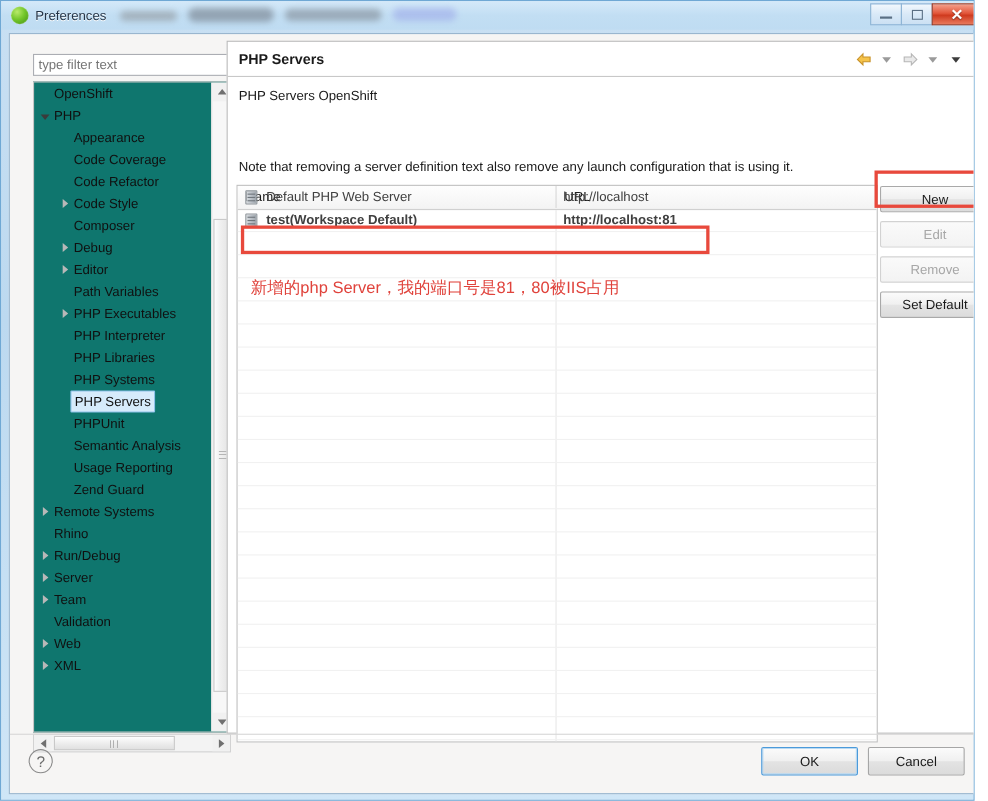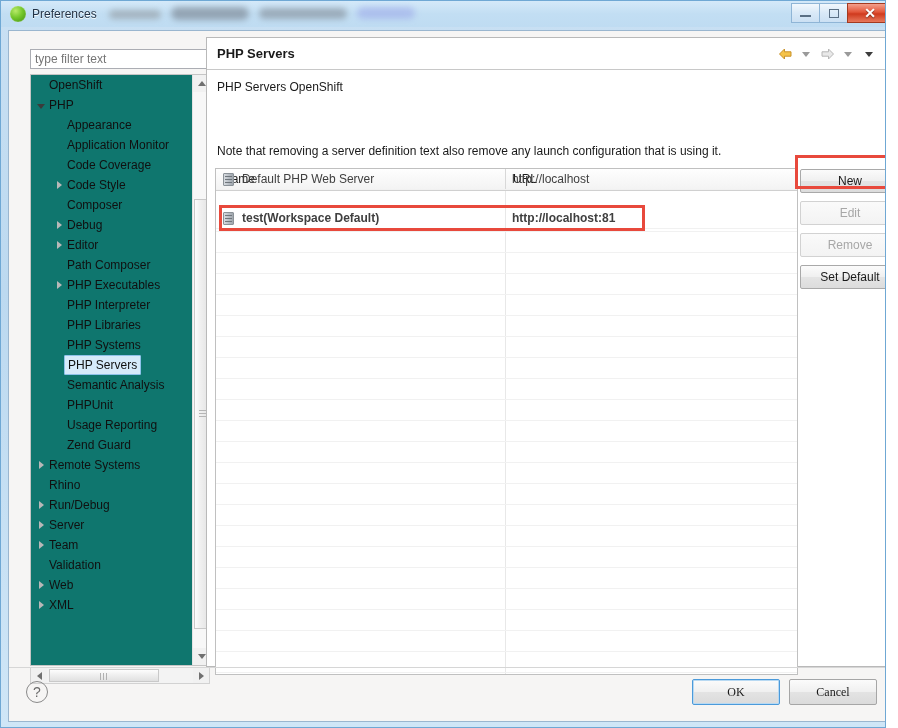--- a/index.html
+++ b/index.html
@@ -348,21 +348,21 @@
     position: absolute; left: 17px; top: 13px;
     width: 22px; height: 22px;
     border: 1.5px solid #8a8a8a;
     border-radius: 50%;
     color: #6b6b6b; font-size: 14px;
     display: flex; align-items: center; justify-content: center;
   }
   .fbtn {
     position: absolute; top: 11px;
     width: 88px; height: 26px;
-    font-family: Liberation Serif, serif;
+    font-family: Liberation Sans, sans-serif;
     font-size: 12px; color: #1a1a1a;
     background: linear-gradient(to bottom, #fbfbfb 0%, #f0f0f0 48%, #e3e3e3 52%, #dbdbdb 100%);
     border: 1px solid #a6a6a6;
     border-radius: 2px;
     display: flex; align-items: center; justify-content: center;
   }
   #btn-ok {
     right: 111px;
     border: 1px solid #4b9ada;
     box-shadow: 0 0 0 1px #b8d9f2 inset;
@@ -398,34 +398,34 @@
   <div id="dialog">
 
     <div id="leftpane">
       <input id="filter-input" type="text" placeholder="type filter text" style="">
 
       <div id="tree-wrap">
         <div id="tree">
             <div class="node lvl0"><span class="lbl">OpenShift</span></div>
             <div class="node lvl0"><span class="arrow expanded"></span><span class="lbl">PHP</span></div>
             <div class="node lvl1"><span class="lbl">Appearance</span></div>
-            <div class="node lvl1"><span class="lbl">Application Monitor</span></div>
             <div class="node lvl1"><span class="lbl">Code Coverage</span></div>
+            <div class="node lvl1"><span class="lbl">Code Refactor</span></div>
             <div class="node lvl1"><span class="arrow collapsed"></span><span class="lbl">Code Style</span></div>
             <div class="node lvl1"><span class="lbl">Composer</span></div>
             <div class="node lvl1"><span class="arrow collapsed"></span><span class="lbl">Debug</span></div>
             <div class="node lvl1"><span class="arrow collapsed"></span><span class="lbl">Editor</span></div>
-            <div class="node lvl1"><span class="lbl">Path Composer</span></div>
+            <div class="node lvl1"><span class="lbl">Path Variables</span></div>
             <div class="node lvl1"><span class="arrow collapsed"></span><span class="lbl">PHP Executables</span></div>
             <div class="node lvl1"><span class="lbl">PHP Interpreter</span></div>
             <div class="node lvl1"><span class="lbl">PHP Libraries</span></div>
             <div class="node lvl1"><span class="lbl">PHP Systems</span></div>
             <div class="node lvl1 sel"><span class="lbl">PHP Servers</span></div>
+            <div class="node lvl1"><span class="lbl">PHPUnit</span></div>
             <div class="node lvl1"><span class="lbl">Semantic Analysis</span></div>
-            <div class="node lvl1"><span class="lbl">PHPUnit</span></div>
             <div class="node lvl1"><span class="lbl">Usage Reporting</span></div>
             <div class="node lvl1"><span class="lbl">Zend Guard</span></div>
             <div class="node lvl0"><span class="arrow collapsed"></span><span class="lbl">Remote Systems</span></div>
             <div class="node lvl0"><span class="lbl">Rhino</span></div>
             <div class="node lvl0"><span class="arrow collapsed"></span><span class="lbl">Run/Debug</span></div>
             <div class="node lvl0"><span class="arrow collapsed"></span><span class="lbl">Server</span></div>
             <div class="node lvl0"><span class="arrow collapsed"></span><span class="lbl">Team</span></div>
             <div class="node lvl0"><span class="lbl">Validation</span></div>
             <div class="node lvl0"><span class="arrow collapsed"></span><span class="lbl">Web</span></div>
             <div class="node lvl0"><span class="arrow collapsed"></span><span class="lbl">XML</span></div>
@@ -492,21 +492,21 @@
           <div class="th" id="th-name">Name</div>
           <div class="th" id="th-url">URL</div>
         </div>
         <div id="col-div"></div>
         <div id="tbody">
             <div class="trow" style="top: 0px;">
               <span class="srv-icon"></span>
               <span class="cell c-name">Default PHP Web Server</span>
               <span class="cell c-url">http://localhost</span>
             </div>
-            <div class="trow bold" style="top: 39px;">
+            <div class="trow bold" style="top: 21px;">
               <span class="srv-icon"></span>
               <span class="cell c-name">test(Workspace Default)</span>
               <span class="cell c-url">http://localhost:81</span>
             </div>
             <div class="trow" style="top: 42px;"></div>
             <div class="trow" style="top: 63px;"></div>
             <div class="trow" style="top: 84px;"></div>
             <div class="trow" style="top: 105px;"></div>
             <div class="trow" style="top: 126px;"></div>
             <div class="trow" style="top: 147px;"></div>
@@ -532,20 +532,21 @@
       <div id="sidebtns">
         <div class="sbtn" id="btn-new">New</div>
         <div class="sbtn disabled" id="btn-edit">Edit</div>
         <div class="sbtn disabled" id="btn-remove">Remove</div>
         <div class="sbtn" id="btn-setdefault">Set Default</div>
       </div>
     </div>
 
     <div class="redbox" id="redbox-row"></div>
     <div class="redbox" id="redbox-new"></div>
+    <div id="annotation">新增的php Server，我的端口号是81，80被IIS占用</div>
 
     <div id="footer">
       <div id="help-icon">?</div>
       <div class="fbtn" id="btn-ok">OK</div>
       <div class="fbtn" id="btn-cancel">Cancel</div>
     </div>
   </div>
 </div>
 
 </body></html>

